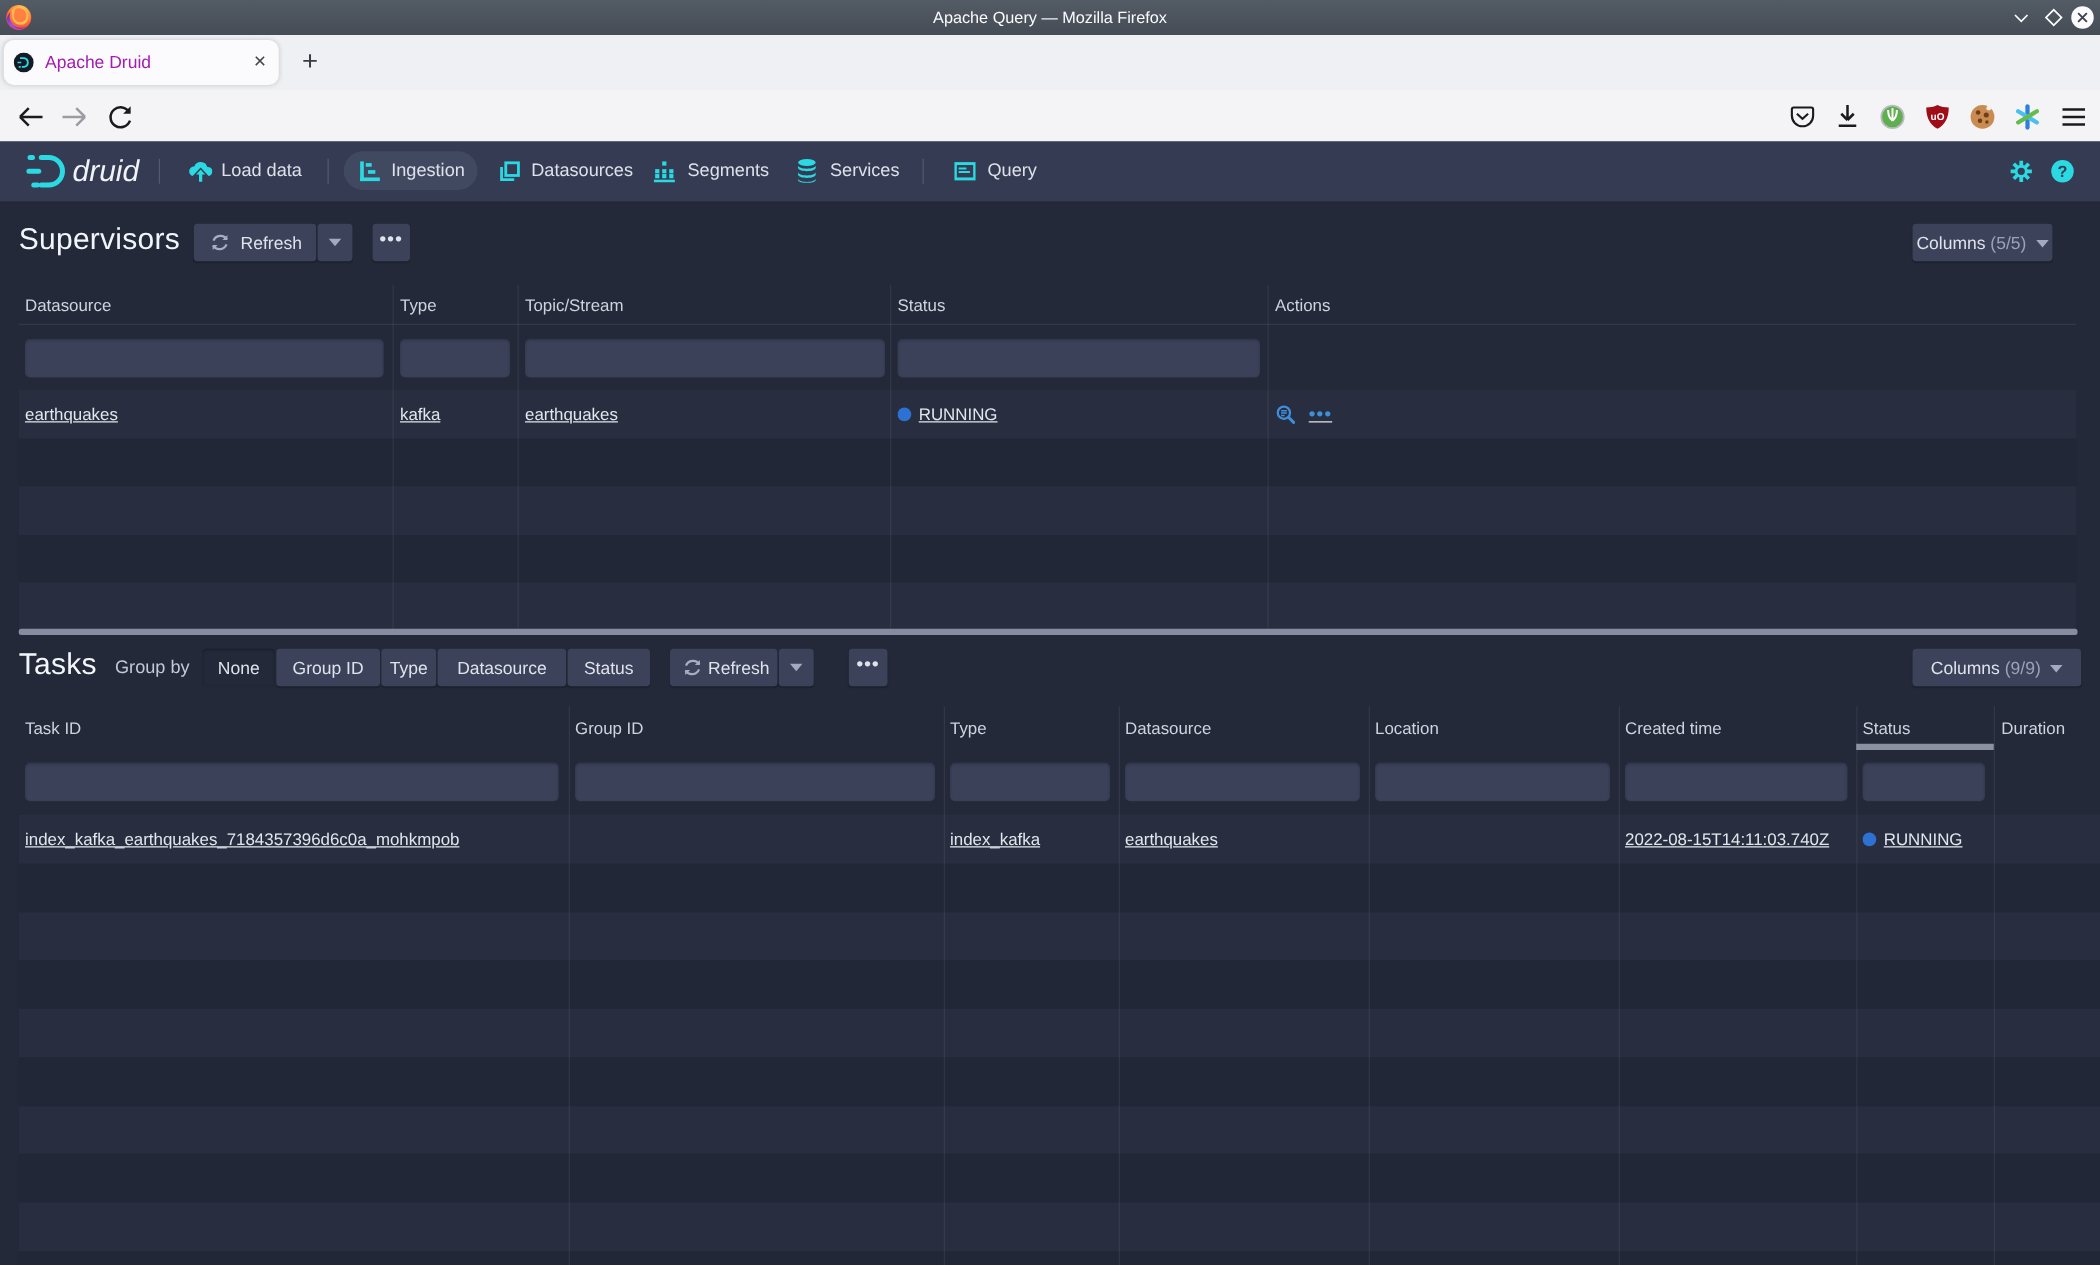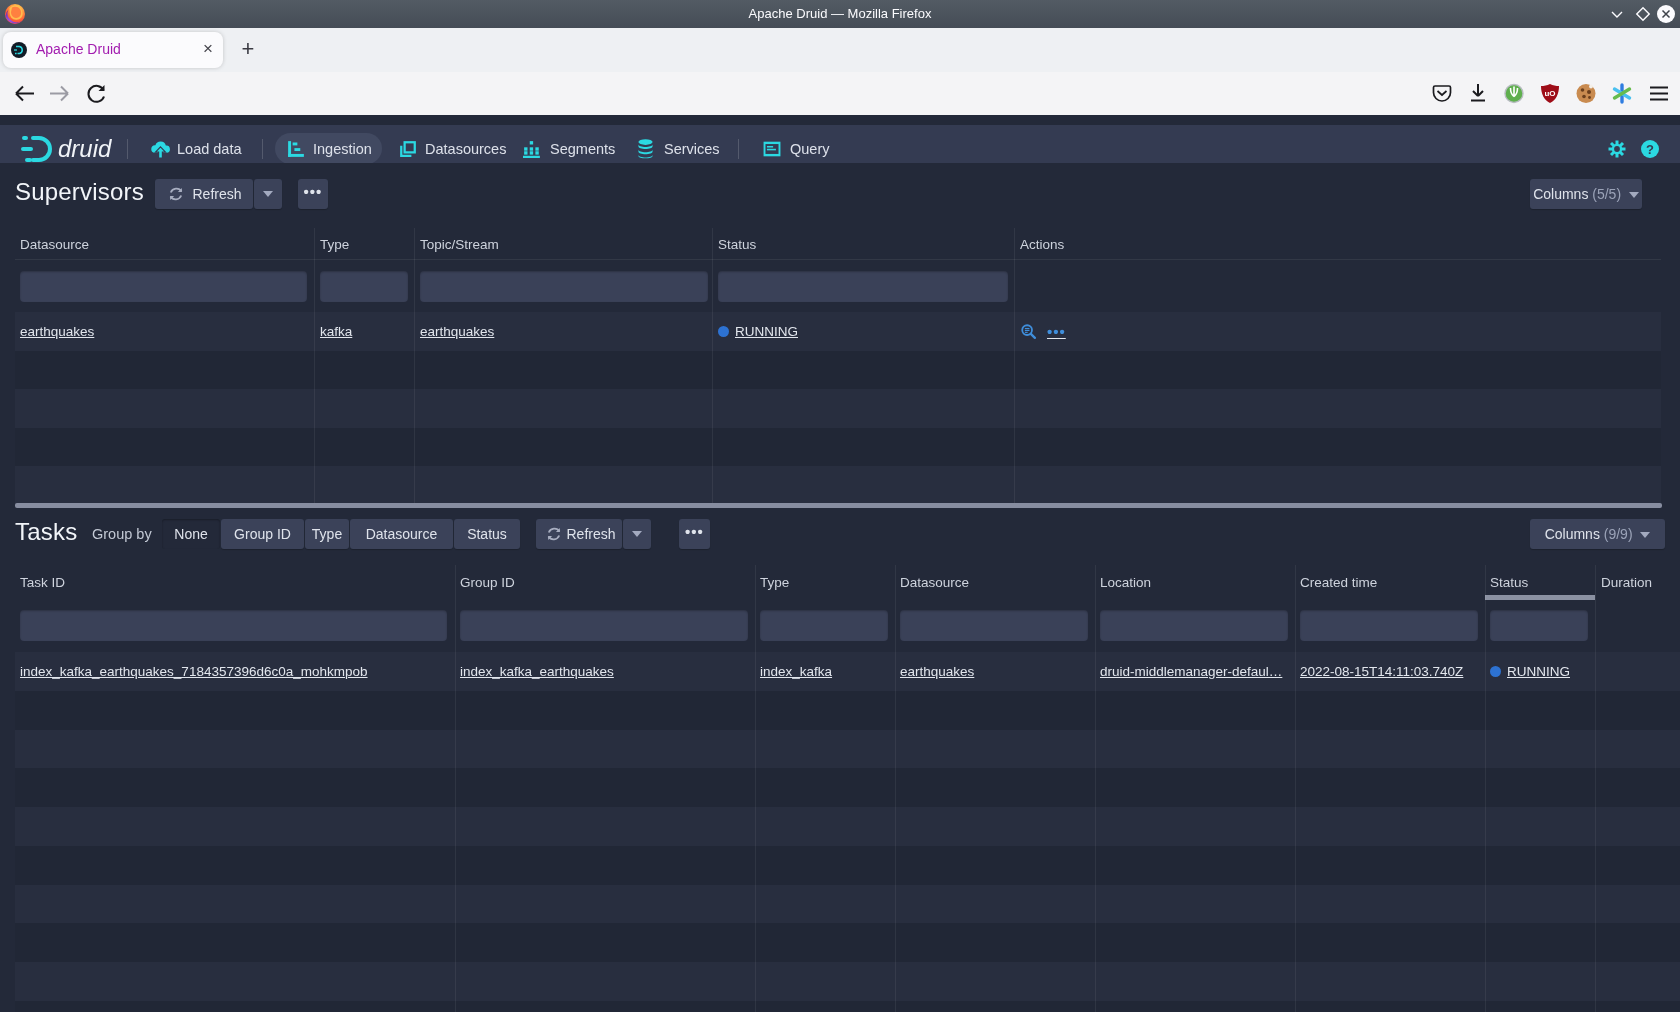--- a/index.html
+++ b/index.html
@@ -23,21 +23,21 @@
     color:#3a3a42; text-align:center; line-height:26px; font-weight:400; }
 
   .toolbar { position:absolute; top:72px; left:0; width:1680px; height:43px; background:#f4f4f6; }
   .urlbar { position:absolute; left:232px; top:6px; width:1073px; height:31px; background:#ffffff;
     border:1px solid #cdced6; border-radius:7px; }
   .urltxt { position:absolute; left:60px; top:6px; font-size:15px; color:#0c0c0d; }
   .urltxt .gray { color:#5f5f6b; }
   .tico { position:absolute; top:0; }
 
   
-  .navbar { position:absolute; top:125px; left:0; width:1680px; height:48px; background:#343b52; }
+  .navbar { position:absolute; top:113px; left:0; width:1680px; height:48px; background:#343b52; }
   .nav-item { position:absolute; top:0; height:48px; line-height:48px; color:#dde1ea; font-size:14.5px; }
   .nav-sep { position:absolute; top:14px; width:1px; height:20px; background:rgba(255,255,255,0.16); }
   .pill { position:absolute; left:275px; top:8px; width:107px; height:31px; background:#414961;
     border-radius:16px; }
 
   
   .page { position:absolute; top:163px; left:0; width:1680px; height:849px; background:#232939; overflow:hidden; }
   .h2 { position:absolute; color:#f2f5f9; font-size:24px; font-weight:400; letter-spacing:0.2px; }
   .btn { position:absolute; height:30px; background:#3b4259; border-radius:3px; color:#dfe3eb;
     font-size:14px; text-align:center; box-shadow:0 1px 1px rgba(0,0,0,0.2); }
@@ -78,21 +78,21 @@
         <stop offset="0%" stop-color="#9059ff"></stop>
           <stop offset="60%" stop-color="#6e36c7"></stop>
         <stop offset="100%" stop-color="#722291"></stop>
       </radialGradient>
     </defs>
     <circle cx="11" cy="11" r="10" fill="url(#ffo)"></circle>
     <path d="M1.5 13 A10 10 0 0 0 18 17.5 A9 9 0 0 1 4.5 6.5 A9 9 0 0 0 1.5 13" fill="url(#ffp)" opacity="0.9"></path>
     <path d="M5.5 5 A7.5 7.5 0 0 1 18.2 8.8 A6 6 0 0 1 12 16.8 A6.3 6.3 0 0 1 5.8 9.8 Z" fill="#ffbd4f"></path>
     <path d="M8 4.6 A5.8 5.8 0 0 1 17 9 A4.9 4.9 0 0 1 11.9 14.9 A5.4 5.4 0 0 1 7 8.9 Z" fill="#ff8040"></path>
   </svg>
-  <div class="title">Apache Druid — Mozilla Firefox</div>
+  <div class="title">Apache Query — Mozilla Firefox</div>
   <svg class="wbtn" style="right:54px" width="18" height="28" viewBox="0 0 18 28">
     <path d="M4 12 L9 17 L14 12" fill="none" stroke="#fbfbfe" stroke-width="1.4"></path>
   </svg>
   <svg class="wbtn" style="right:28px" width="18" height="28" viewBox="0 0 18 28">
     <rect x="4.6" y="9.6" width="8.8" height="8.8" fill="none" stroke="#fbfbfe" stroke-width="1.4" transform="rotate(45 9 14)"></rect>
   </svg>
   <svg class="wbtn" style="right:4px" width="20" height="28" viewBox="0 0 20 28">
     <circle cx="10" cy="14" r="9" fill="#fbfbfe"></circle>
     <path d="M6.5 10.5 L13.5 17.5 M13.5 10.5 L6.5 17.5" stroke="#3e434b" stroke-width="1.5"></path>
   </svg>
@@ -344,24 +344,22 @@
   <div style="position:absolute;left:1485px;top:432px;width:110px;height:5px;background:#8b91a2"></div>
 <div class="finput" style="left:20px;top:447px;width:427px"></div>
     <div class="finput" style="left:460px;top:447px;width:288px"></div>
     <div class="finput" style="left:760px;top:447px;width:128px"></div>
     <div class="finput" style="left:900px;top:447px;width:188px"></div>
     <div class="finput" style="left:1100px;top:447px;width:188px"></div>
     <div class="finput" style="left:1300px;top:447px;width:178px"></div>
     <div class="finput" style="left:1490px;top:447px;width:98px"></div>
 <div class="row rL" style="top:489.00px;height:38.75px;width:1665px">
       <div class="cell" style="left:5px;width:430px">index_kafka_earthquakes_7184357396d6c0a_mohkmpob</div>
-      <div class="cell" style="left:445px;width:290px">index_kafka_earthquakes</div>
       <div class="cell" style="left:745px;width:130px">index_kafka</div>
       <div class="cell" style="left:885px;width:190px">earthquakes</div>
-      <div class="cell" style="left:1085px;width:190px">druid-middlemanager-defaul…</div>
       <div class="cell" style="left:1285px;width:180px">2022-08-15T14:11:03.740Z</div>
       <div class="cell" style="left:1475px;width:120px"><span class="dot"></span>RUNNING</div>
     </div>
 <div class="row rD" style="top:527.75px;height:38.75px;width:1665px"></div>
 <div class="row rL" style="top:566.50px;height:38.75px;width:1665px"></div>
 <div class="row rD" style="top:605.25px;height:38.75px;width:1665px"></div>
 <div class="row rL" style="top:644.00px;height:38.75px;width:1665px"></div>
 <div class="row rD" style="top:682.75px;height:38.75px;width:1665px"></div>
 <div class="row rL" style="top:721.50px;height:38.75px;width:1665px"></div>
 <div class="row rD" style="top:760.25px;height:38.75px;width:1665px"></div>

